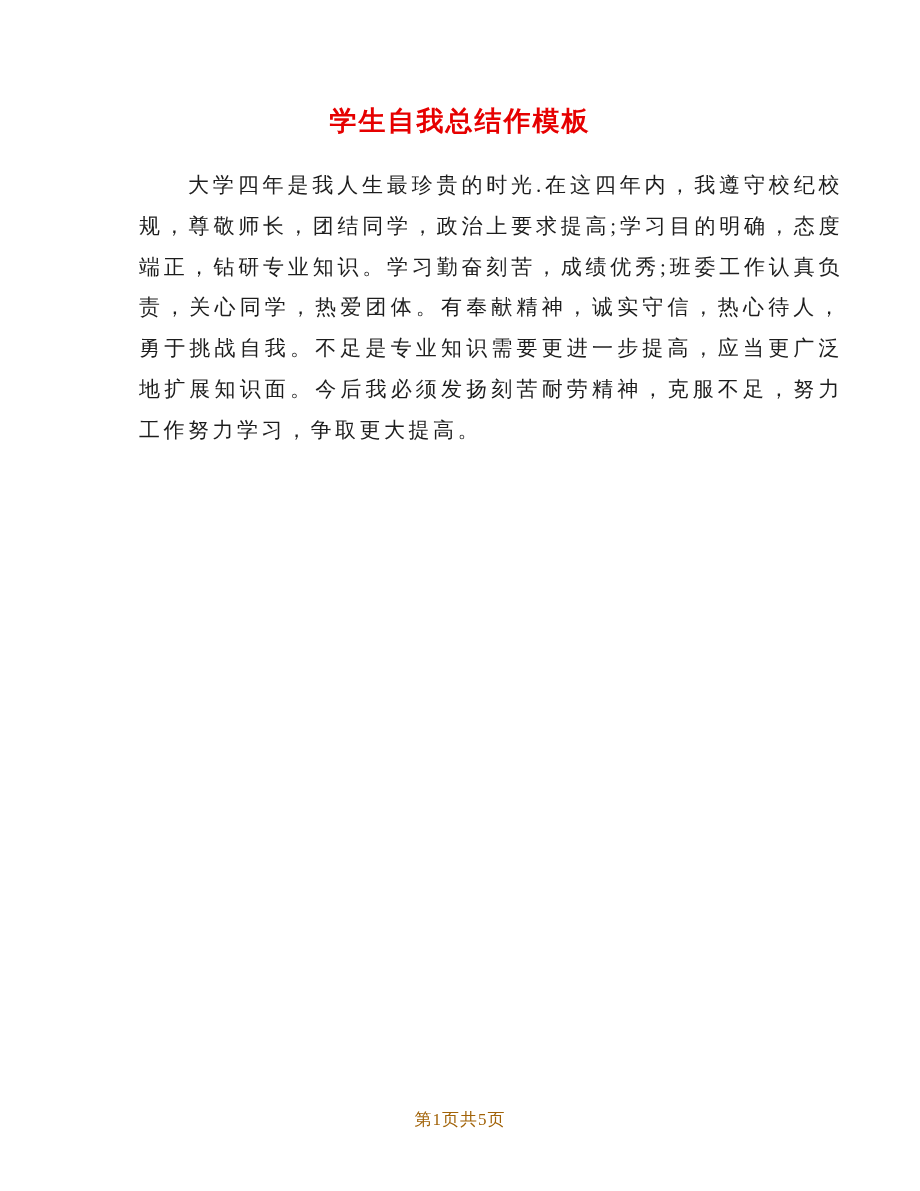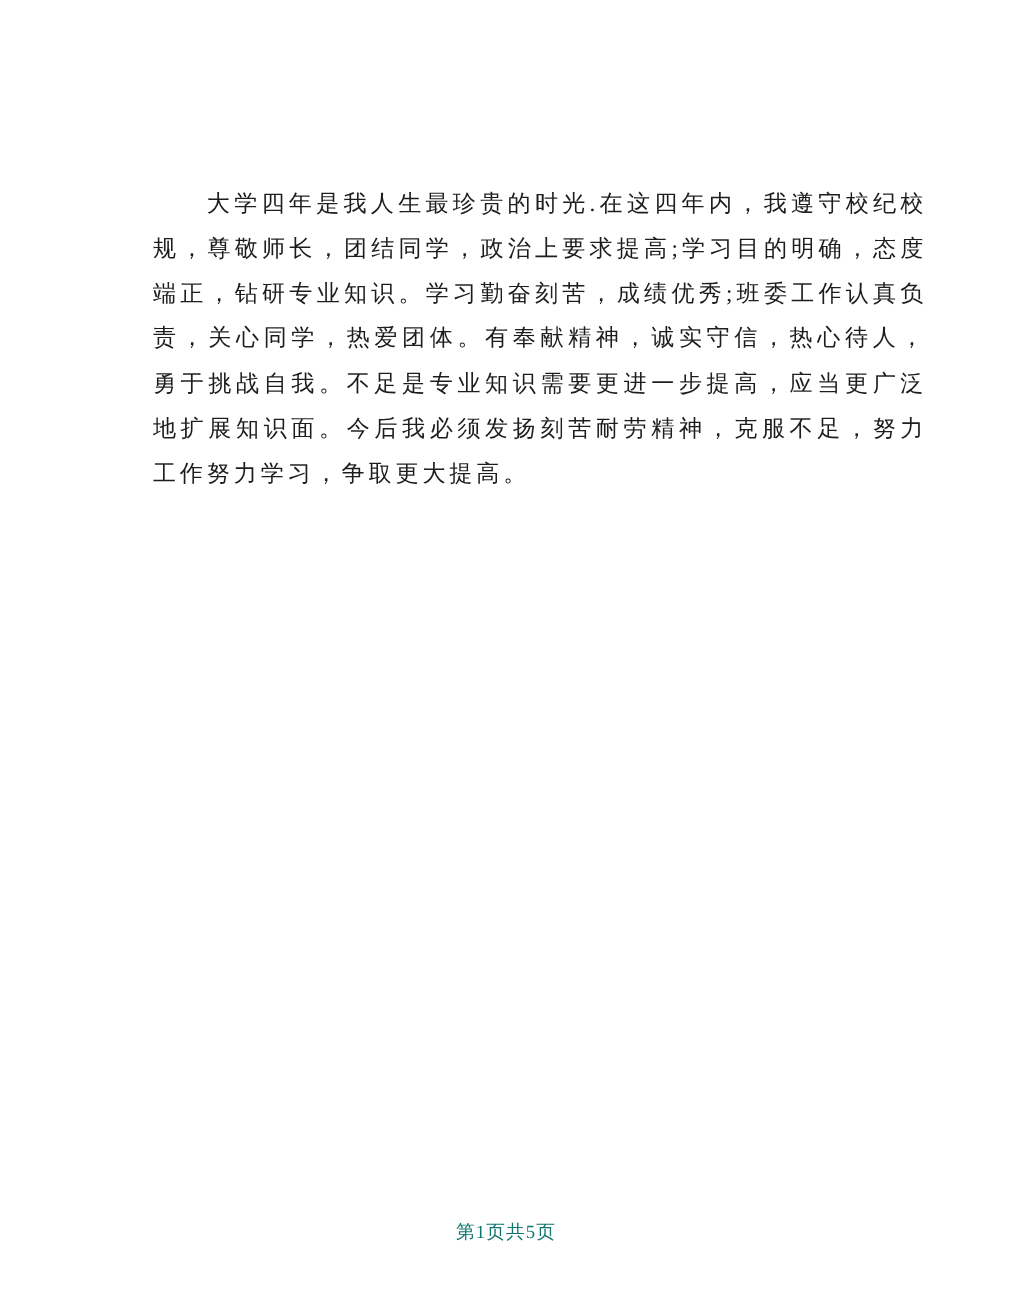--- a/index.html
+++ b/index.html
@@ -46,26 +46,27 @@
   }
   .footer {
     position: absolute;
     top: 1108px;
     left: 0;
     width: 100%;
     text-align: center;
     font-size: 17px;
     line-height: 24px;
     letter-spacing: 1px;
-    color: #0f766e;
+    color: #a16207;
   }
 </style>
 </head>
 <body>
 
 <div class="page">
+  <h1 class="doc-title" style="color: rgb(230, 0, 0);">学生自我总结作模板</h1>
 
   <div class="content">
     <p>大学四年是我人生最珍贵的时光.在这四年内，我遵守校纪校规，尊敬师长，团结同学，政治上要求提高;学习目的明确，态度端正，钻研专业知识。学习勤奋刻苦，成绩优秀;班委工作认真负责，关心同学，热爱团体。有奉献精神，诚实守信，热心待人，勇于挑战自我。不足是专业知识需要更进一步提高，应当更广泛地扩展知识面。今后我必须发扬刻苦耐劳精神，克服不足，努力工作努力学习，争取更大提高。</p>
   </div>
 
   <div class="footer">第1页共5页</div>
 </div>
 
 </body></html>

